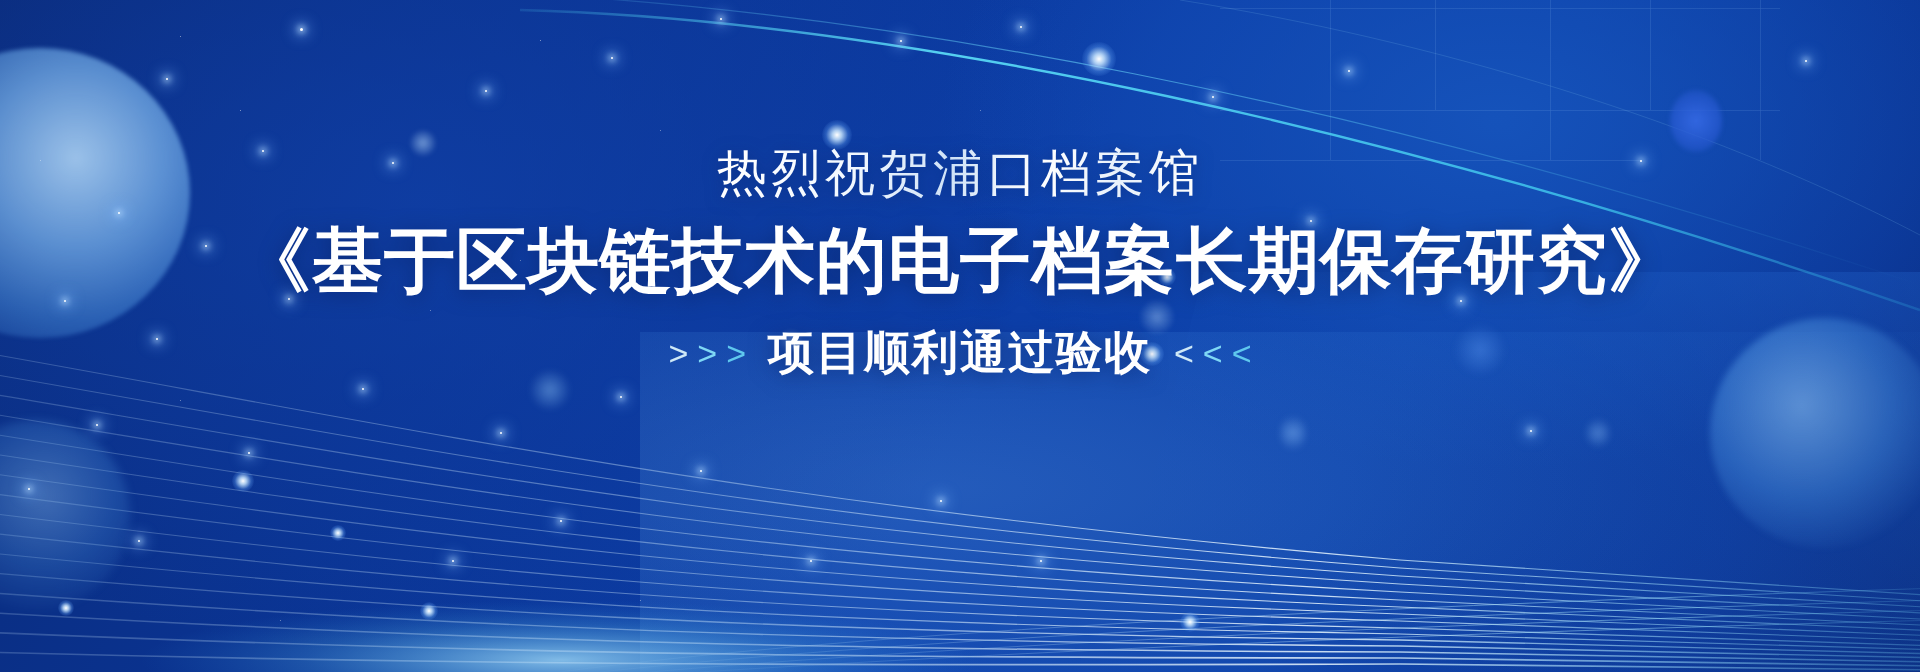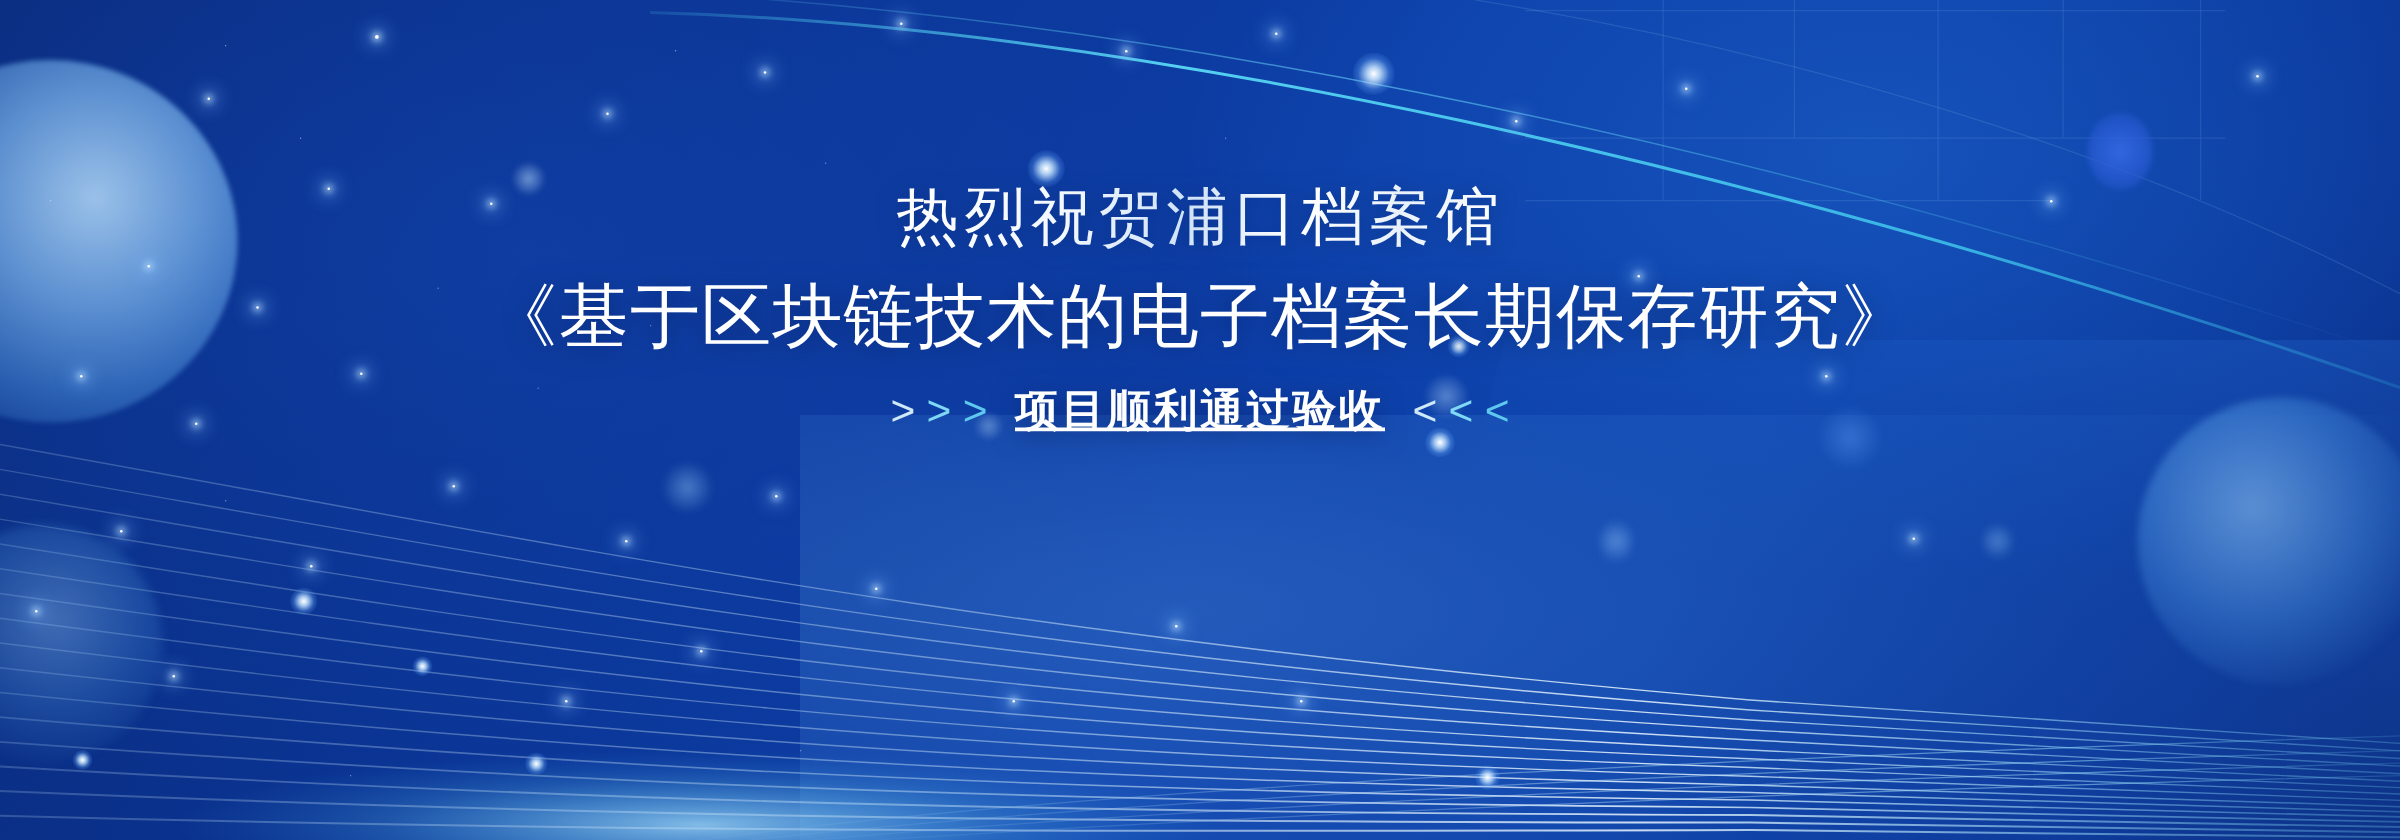--- a/index.html
+++ b/index.html
@@ -103,40 +103,39 @@
     -webkit-background-clip:text;
     background-clip:text;
     color:transparent;
     text-shadow:none;
     filter:drop-shadow(0 2px 8px rgba(10,40,110,.55));
     white-space:nowrap;
     text-align:center;
   }
   .line2{
     margin-top:22px;
-    font-size:56px;
-    font-weight:400;
+    font-size:71px;
+    font-weight:700;
     letter-spacing:1px;
     line-height:1.08;
     color:#ffffff;
     white-space:nowrap;
     filter:drop-shadow(0 3px 10px rgba(8,35,105,.65));
   }
   .line3{
     margin-top:22px;
     display:flex; align-items:center; gap:22px;
     white-space:nowrap;
   }
   .line3 .cjk{
-    font-size:35px;
+    font-size:46px;
     font-weight:700;
     letter-spacing:2px;
     color:#ffffff;
     filter:drop-shadow(0 3px 10px rgba(8,35,105,.6));
-    text-decoration:underline;
   }
   .chev{
     display:flex; align-items:center; gap:9px;
   }
   .chev span{
     font-size:34px;
     font-weight:300;
     line-height:1;
     color:#6fd4f2;
   }

